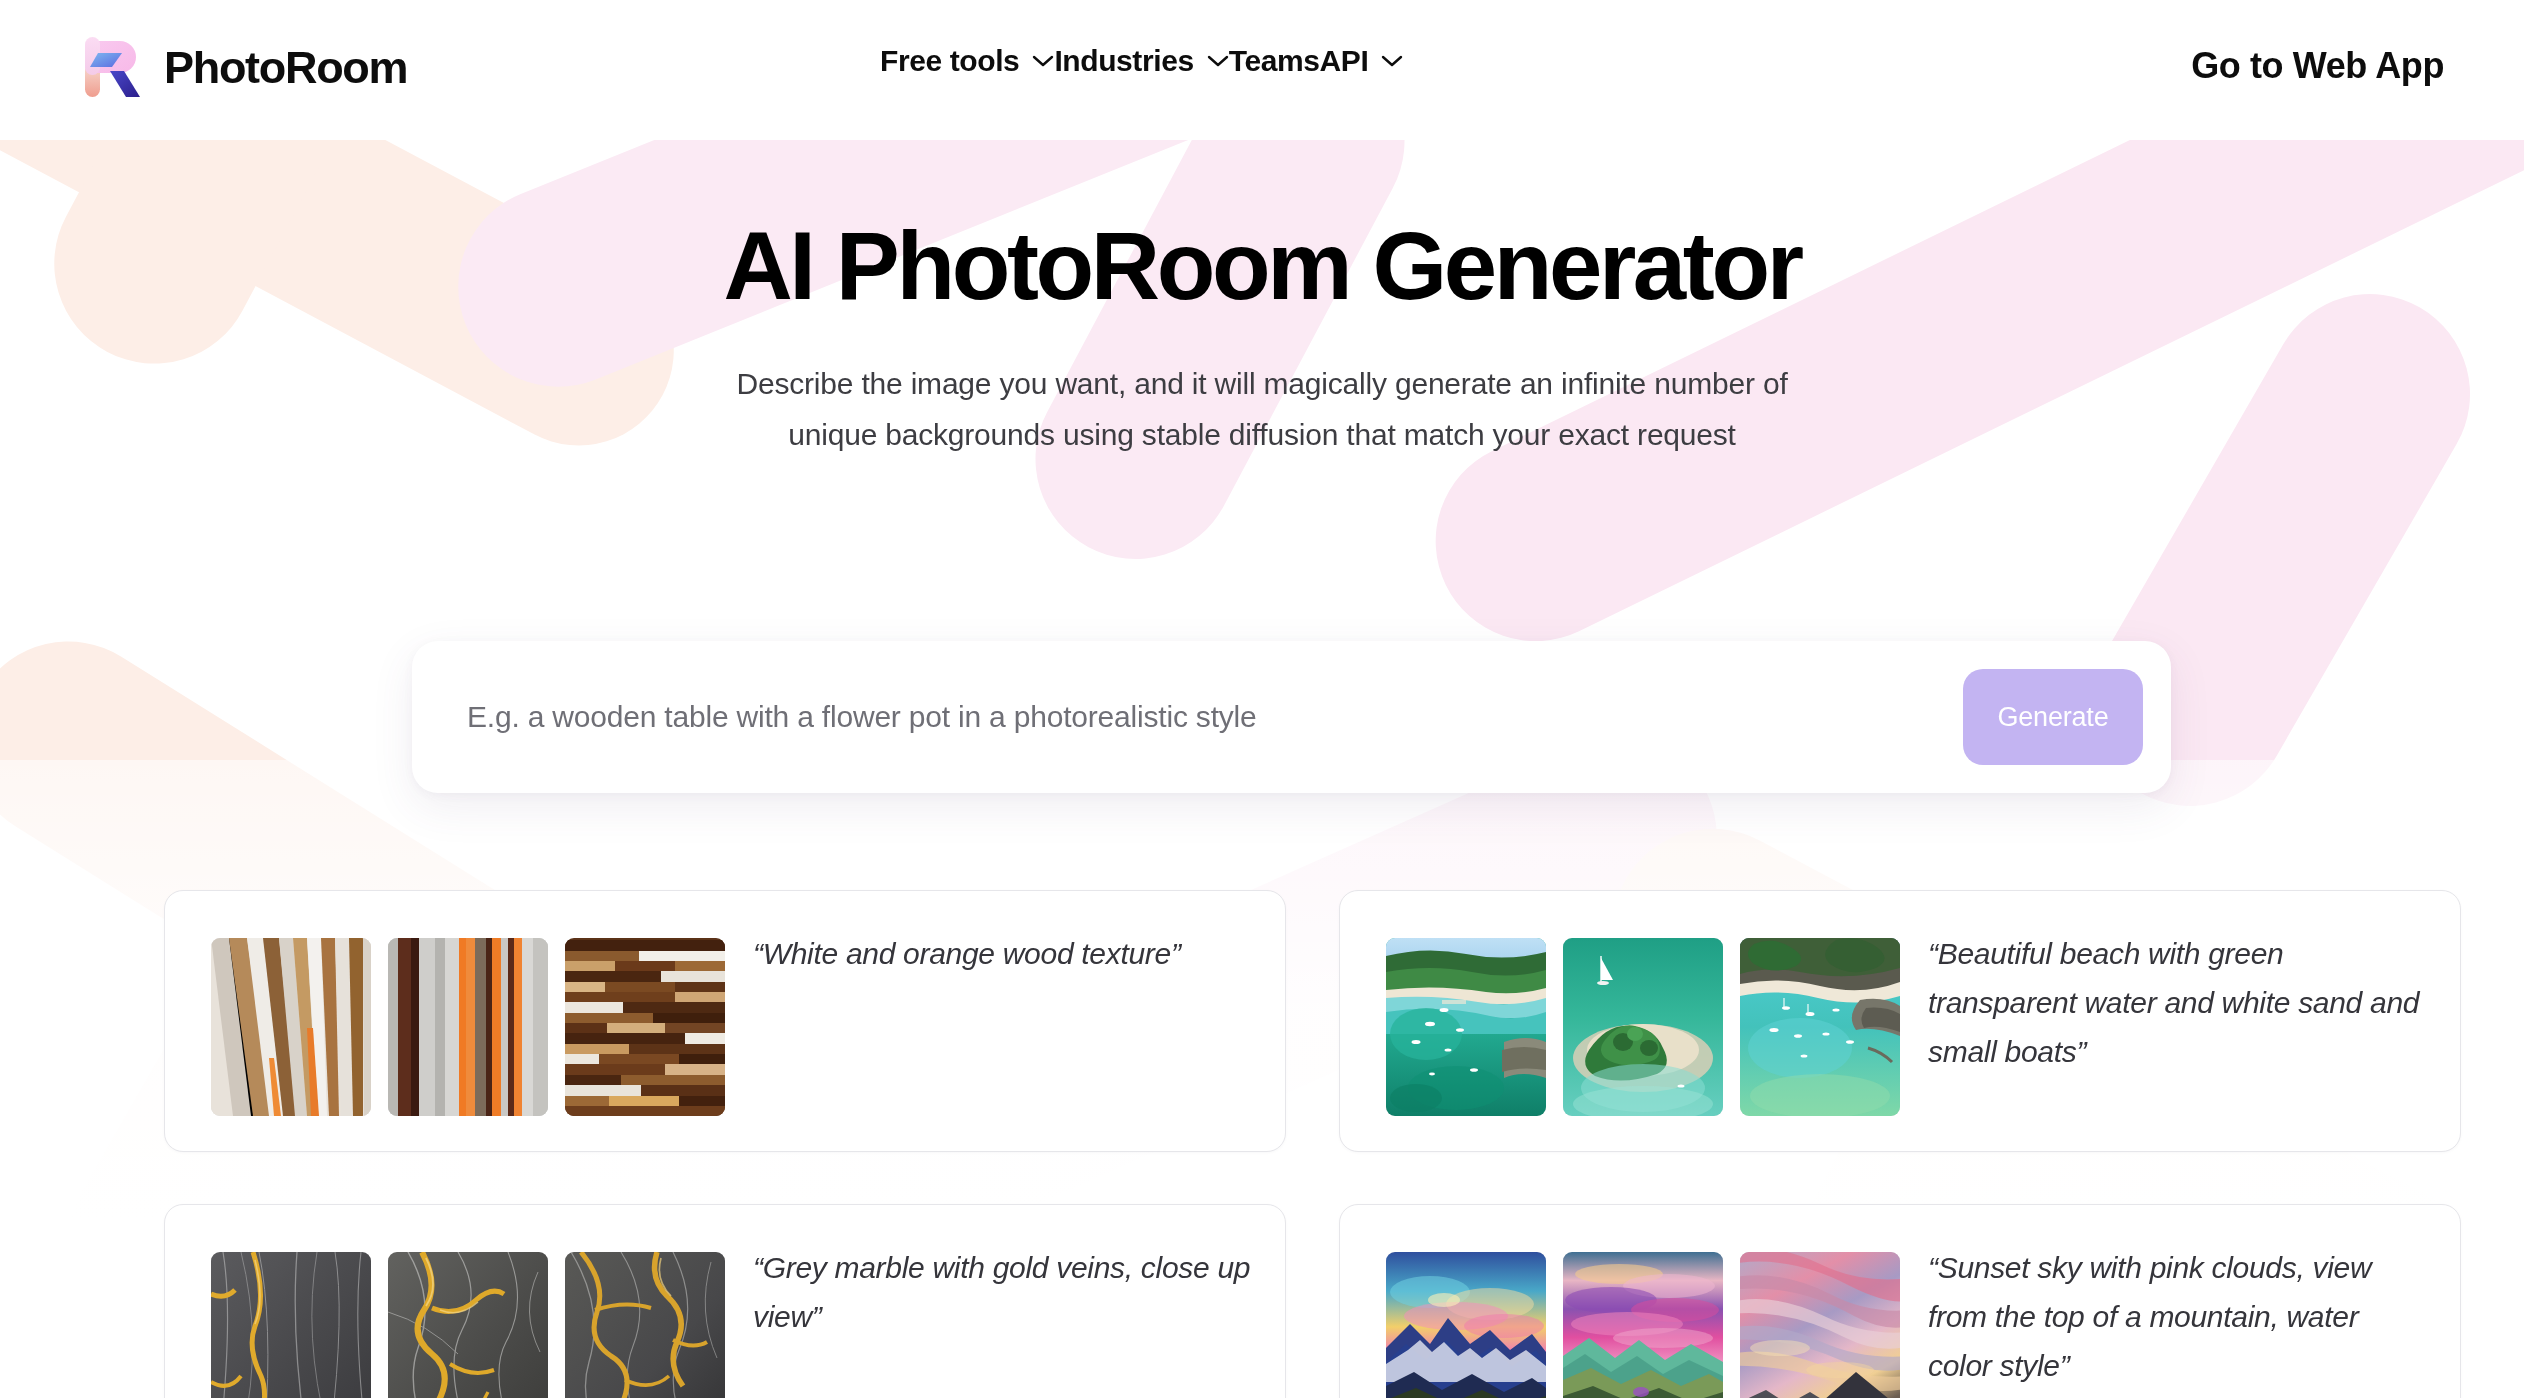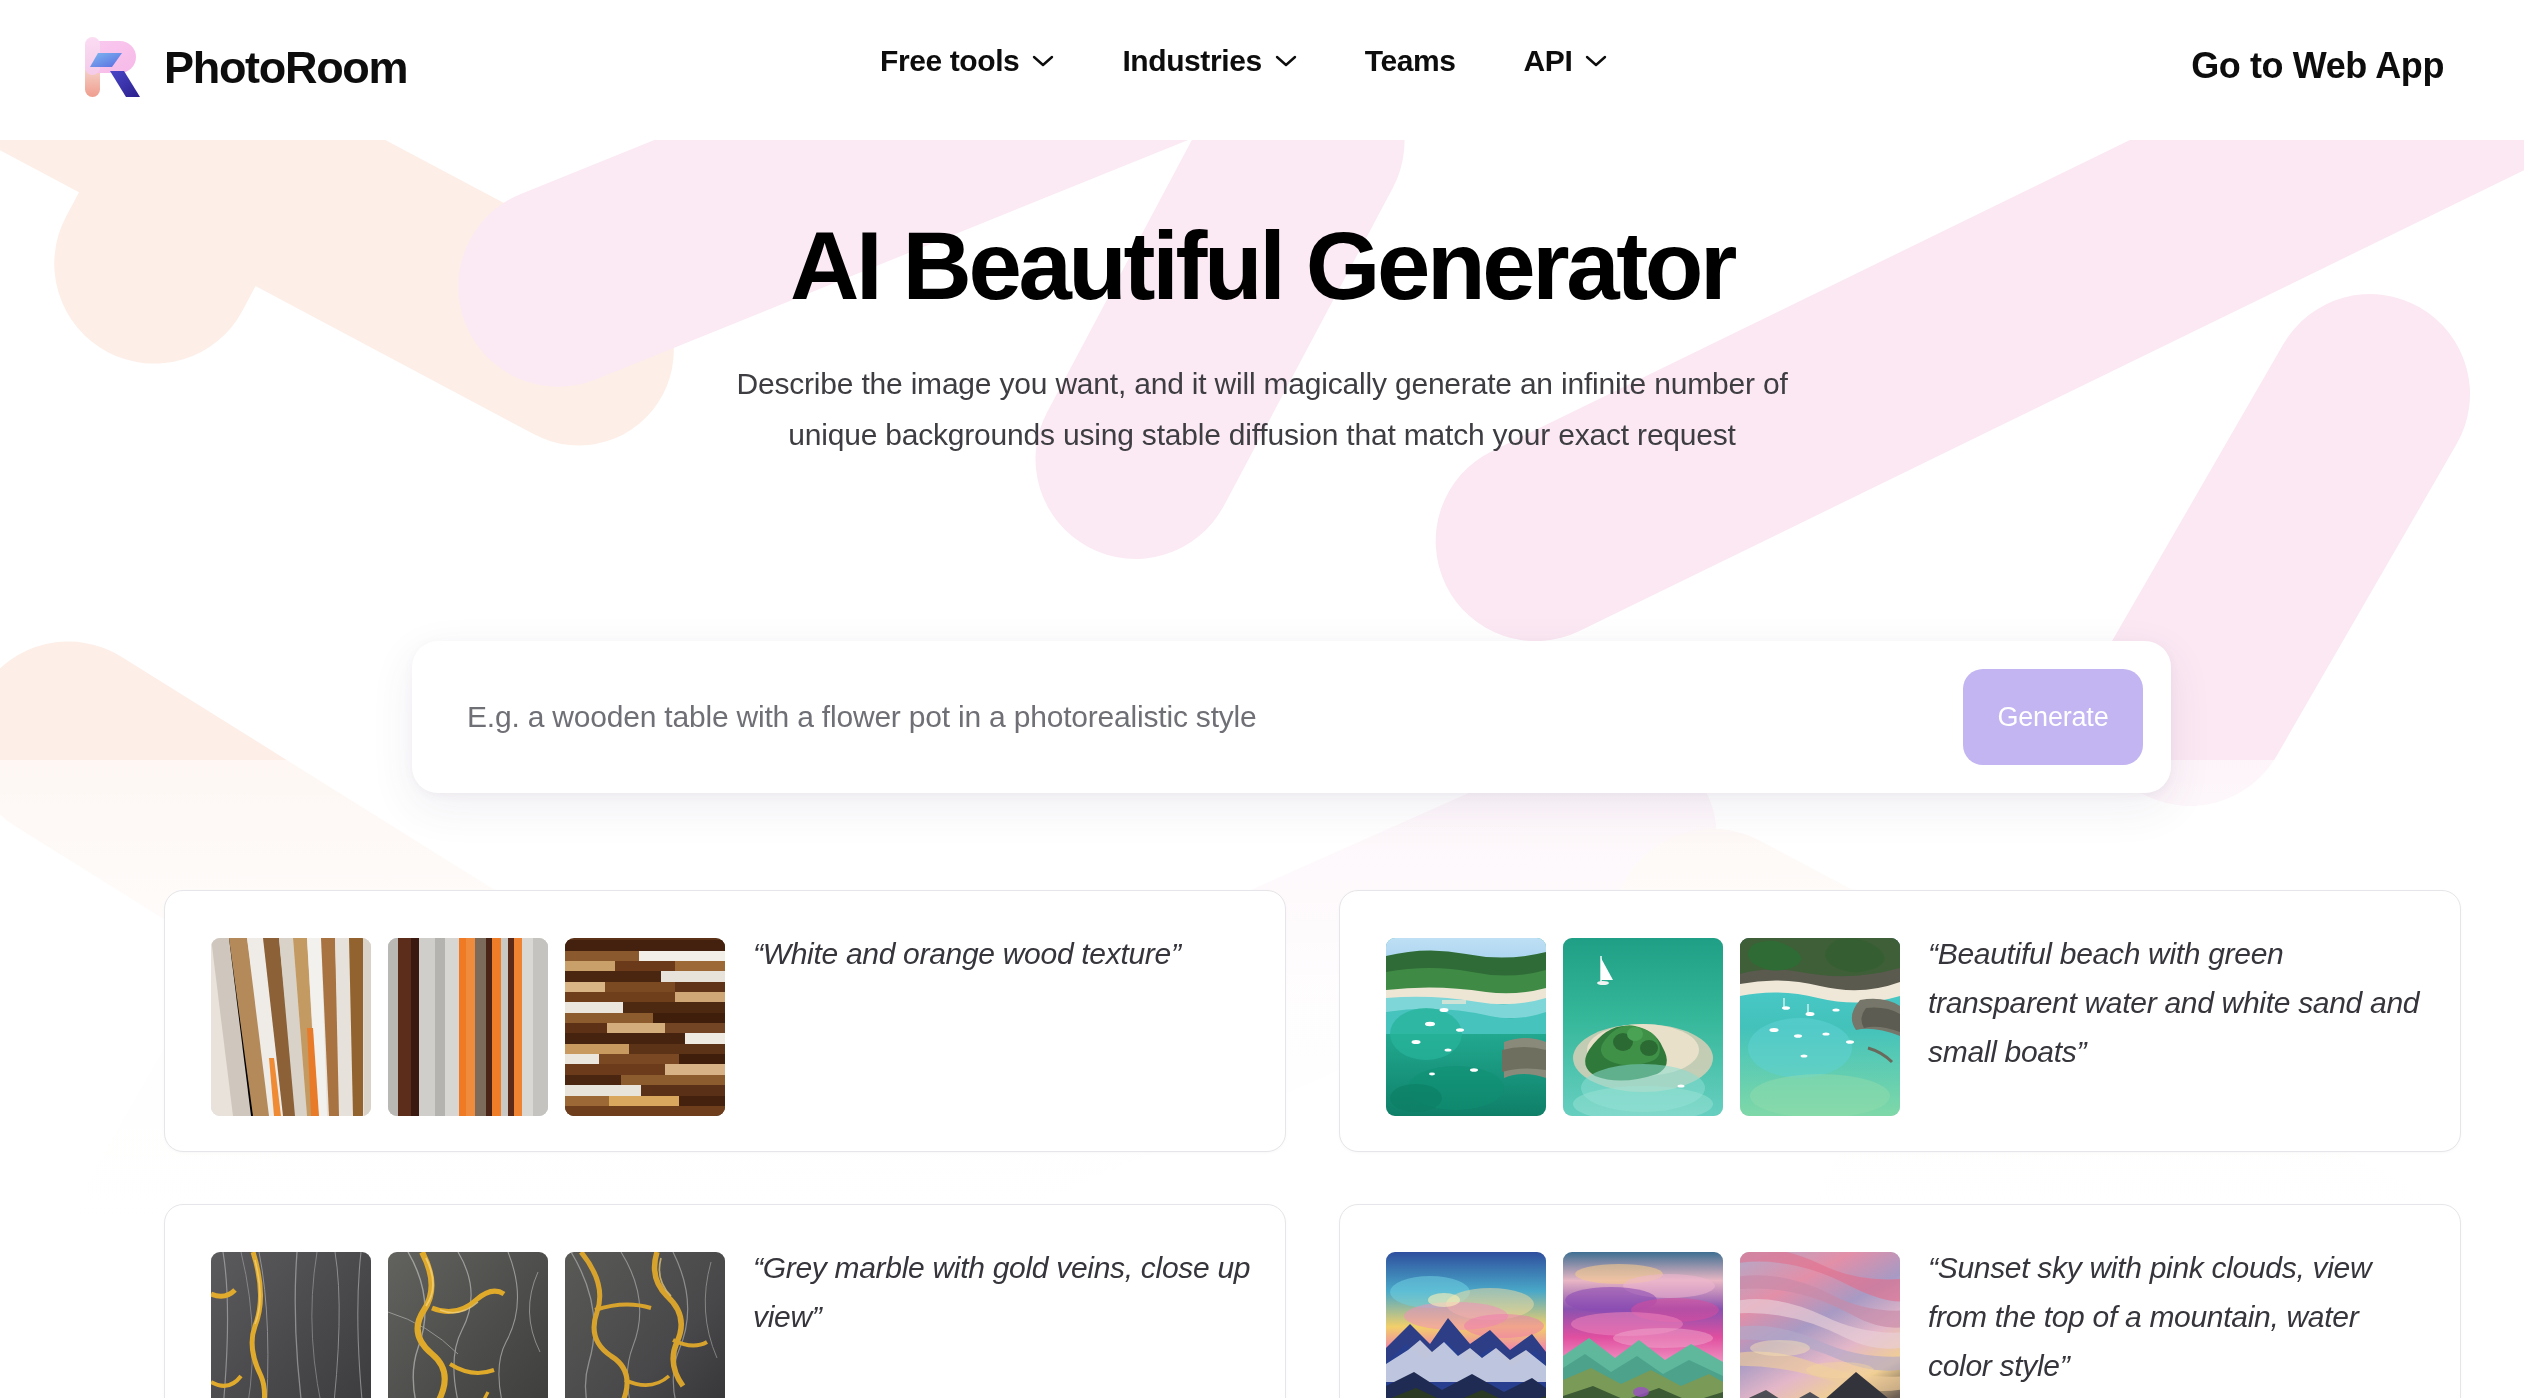--- a/index.html
+++ b/index.html
@@ -51,21 +51,21 @@
     position:absolute; left:82px; top:33px;
     display:flex; align-items:center; gap:20px;
   }
   .logo-mark { width:62px; height:68px; display:block; }
   .brand-name {
     font-size:45px; font-weight:700; letter-spacing:-1.3px; color:#0d0d0d;
     line-height:1;
   }
   .nav {
     position:absolute; left:880px; top:44px;
-    display:flex; align-items:center; gap:68px;
+    display:flex; align-items:center; 
   }
   .nav-item {
     display:flex; align-items:center; gap:13px;
     font-size:30px; font-weight:700; color:#0d0d0d;
     letter-spacing:-0.4px;
     cursor:pointer; white-space:nowrap;
   }
   .chev { display:block; width:22px; height:14px; }
   .webapp {
     position:absolute; right:80px; top:45px;
@@ -239,21 +239,21 @@
       <svg class="chev" viewBox="0 0 22 14">
         <path d="M2 3 L11 11 L20 3" fill="none" stroke="#0d0d0d" stroke-width="2.4" stroke-linecap="round" stroke-linejoin="round"></path>
       </svg>
     </div>
   </nav>
 
   <div class="webapp">Go to Web App</div>
 </div>
 
 <div class="hero">
-  <h1 class="hero-title">AI Beautiful Generator</h1>
+  <h1 class="hero-title">AI PhotoRoom Generator</h1>
   <p class="hero-sub">Describe the image you want, and it will magically generate an infinite number of unique backgrounds using stable diffusion that match your exact request</p>
 </div>
 
 <div class="prompt-card">
   <input class="prompt-input" type="text" placeholder="E.g. a wooden table with a flower pot in a photorealistic style" style="">
   <button class="generate-btn">Generate</button>
 </div>
 
 <div class="examples">
 

